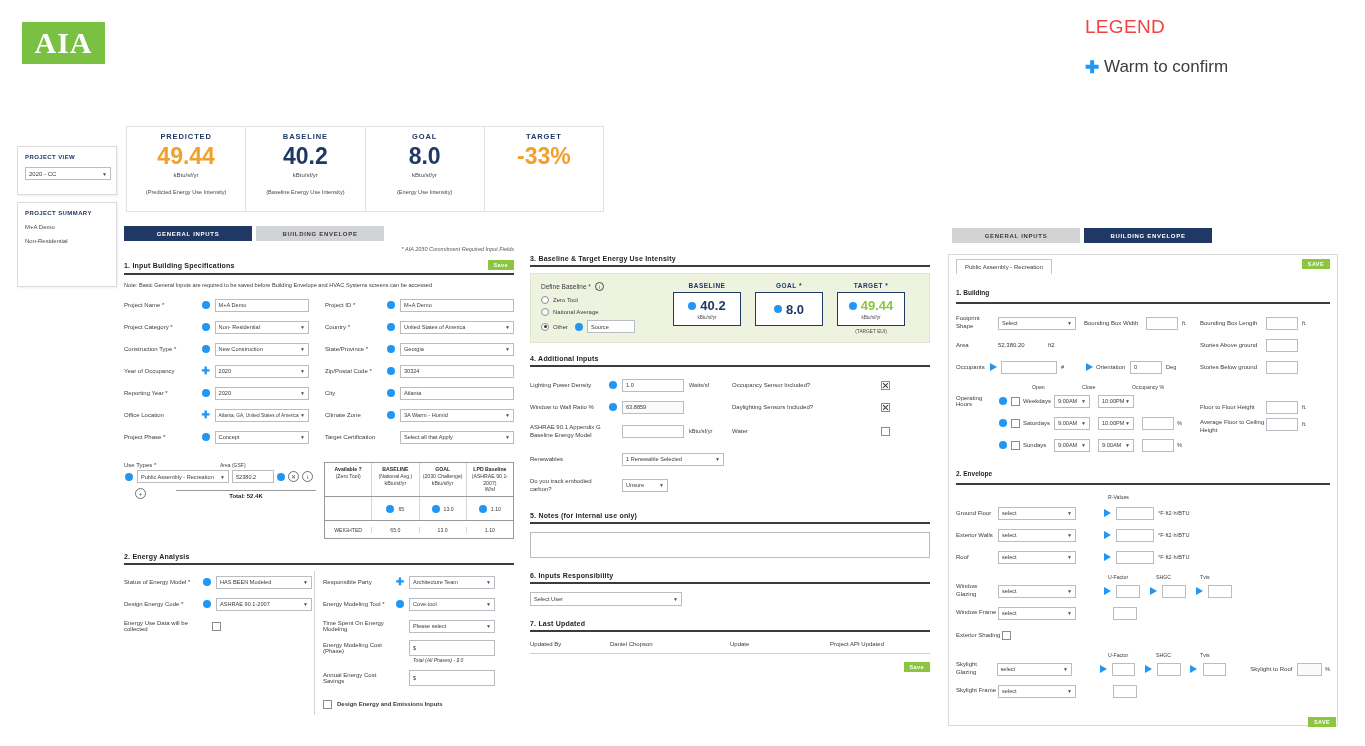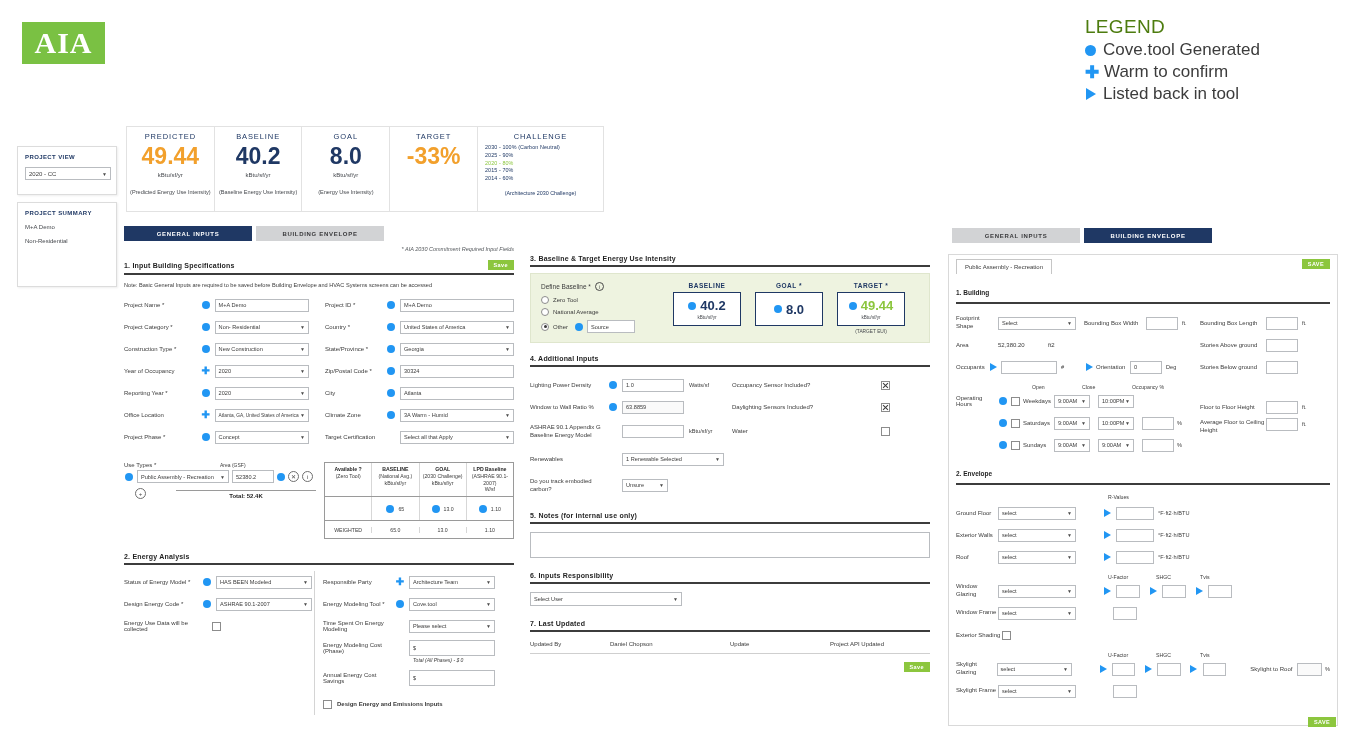--- a/index.html
+++ b/index.html
@@ -27,30 +27,30 @@
   }
   .tabs { position:absolute; left:22px; top:81px; width:988px; height:22px; display:flex; gap:4px; }
   .tab {
     flex:1; background:#d2d3d5; color:#3a3a3c; font-size:10.5px;
     letter-spacing:1.2px; display:flex; align-items:center; justify-content:center;
     cursor:pointer; font-weight:500;
   }
   .tab.active { background:#1f3864; color:#ffffff; }
   
   .legend { position:absolute; left:1085px; top:16px; width:270px; }
-  .legend-title { font-size:19px; color:#4d7c0f; margin-bottom:1px; letter-spacing:0.3px;}
+  .legend-title { font-size:19px; color:#ef4444; margin-bottom:18px; letter-spacing:0.3px;}
   .legend-row { display:flex; align-items:center; gap:7px; font-size:17px; color:#3c3c3c; line-height:1.3;}
   .dot-ic { width:11px; height:11px; border-radius:50%; background:#2196f3; display:inline-block; flex:none;}
   .plus-ic { color:#2196f3; font-size:17px; font-weight:bold; line-height:1; flex:none; width:12px; text-align:center;}
   .tri-ic { width:0;height:0;border-left:10px solid #2196f3;border-top:6px solid transparent;border-bottom:6px solid transparent; flex:none; margin-left:1px;}
   
   .kpis { position:absolute; left:126px; top:126px; width:478px; height:86px; border:1px solid #e2e2e2; display:flex; background:#fff;}
   .kpi { flex:1; border-right:1px solid #e2e2e2; display:flex; flex-direction:column; align-items:center; padding-top:5px;}
   .kpi:last-child { border-right:none; }
-  .kpi-label { font-size:7.5px; font-weight:normal; letter-spacing:0.9px; color:#1f3864;}
+  .kpi-label { font-size:7.5px; font-weight:bold; letter-spacing:0.9px; color:#1f3864;}
   .kpi-value { font-size:23px; font-weight:bold; color:#1f3864; line-height:1.15; margin-top:2px;}
   .kpi-value.orange { color:#f2a02c; }
   .kpi-unit { font-size:6px; color:#45484d; margin-top:3px;}
   .kpi-note { font-size:5.6px; color:#45484d; margin-top:11px;}
   .challenge { flex:1.35; padding:5px 4px 0 4px; display:flex; flex-direction:column; align-items:center;}
   .challenge .chal-line { font-size:5.4px; color:#1f3864; align-self:flex-start; margin-left:3px; line-height:1.45; letter-spacing:0.1px;}
   .challenge .chal-line.hl { color:#8cc63e; }
   .challenge .chal-foot { font-size:5.4px; color:#1f3864; margin-top:7px;}
   
   .rail-card { position:absolute; background:#fff; border:1px solid #dcdcdc; box-shadow:1px 1px 2px rgba(0,0,0,0.07);}
@@ -131,30 +131,22 @@
 </head>
 <body>
 
 <div class="header">
   <div class="aia-logo">AIA</div>
 </div>
 
 <div class="legend">
   <div class="legend-title">LEGEND</div>
   <div class="legend-row">
-    <span class="dot-ic"></span>
-    <span>Cove.tool Generated</span>
-  </div>
-  <div class="legend-row">
     <span class="plus-ic">✚</span>
     <span>Warm to confirm</span>
-  </div>
-  <div class="legend-row">
-    <span class="tri-ic"></span>
-    <span>Listed back in tool</span>
   </div>
 </div>
 
 <div class="kpis">
   <div class="kpi">
     <div class="kpi-label">PREDICTED</div>
     <div class="kpi-value orange">49.44</div>
     <div class="kpi-unit">kBtu/sf/yr</div>
     <div class="kpi-note">(Predicted Energy Use Intensity)</div>
   </div>
@@ -167,30 +159,20 @@
   <div class="kpi">
     <div class="kpi-label">GOAL</div>
     <div class="kpi-value">8.0</div>
     <div class="kpi-unit">kBtu/sf/yr</div>
     <div class="kpi-note">(Energy Use Intensity)</div>
   </div>
   <div class="kpi">
     <div class="kpi-label">TARGET</div>
     <div class="kpi-value orange">-33%</div>
   </div>
-  <div class="kpi challenge">
-    <div class="kpi-label">CHALLENGE</div>
-    <div style="height:3px"></div>
-    <div class="chal-line">2030 - 100% (Carbon Neutral)</div>
-    <div class="chal-line">2025 - 90%</div>
-    <div class="chal-line hl">2020 - 80%</div>
-    <div class="chal-line">2015 - 70%</div>
-    <div class="chal-line">2014 - 60%</div>
-    <div class="chal-foot">(Architecture 2030 Challenge)</div>
-  </div>
 </div>
 
 <div class="rail-card" id="project-view-card">
   <div class="rail-title">PROJECT VIEW</div>
   <div class="mini-select">
     <span>2020 - CC</span>
     <span class="caret">▼</span>
   </div>
 </div>
 <div class="rail-card" id="project-summary-card">

